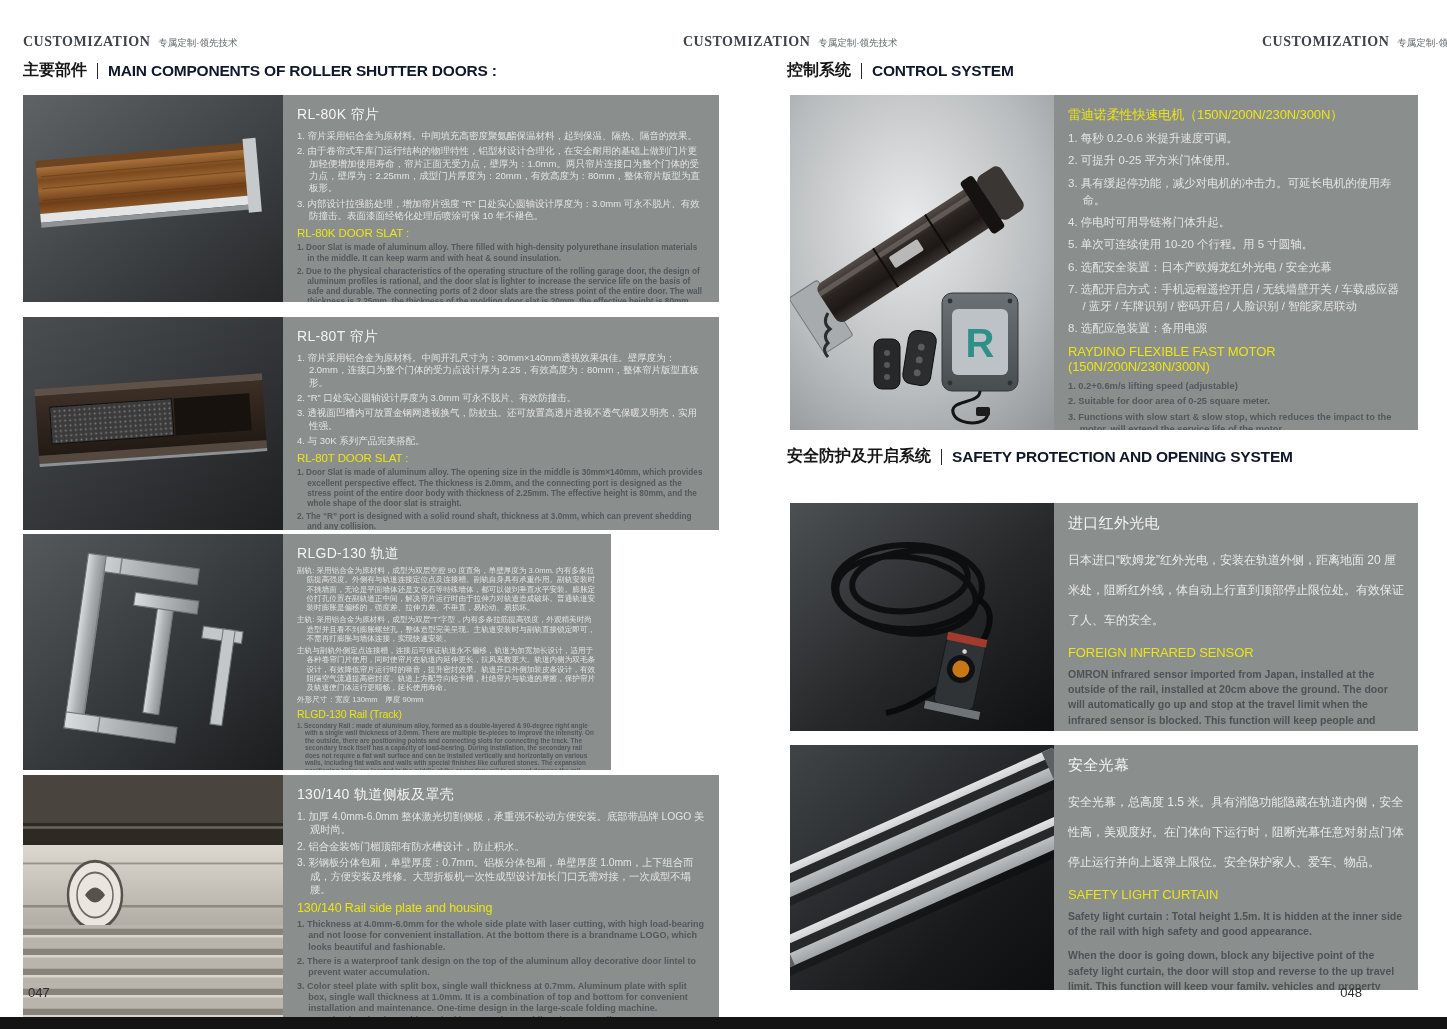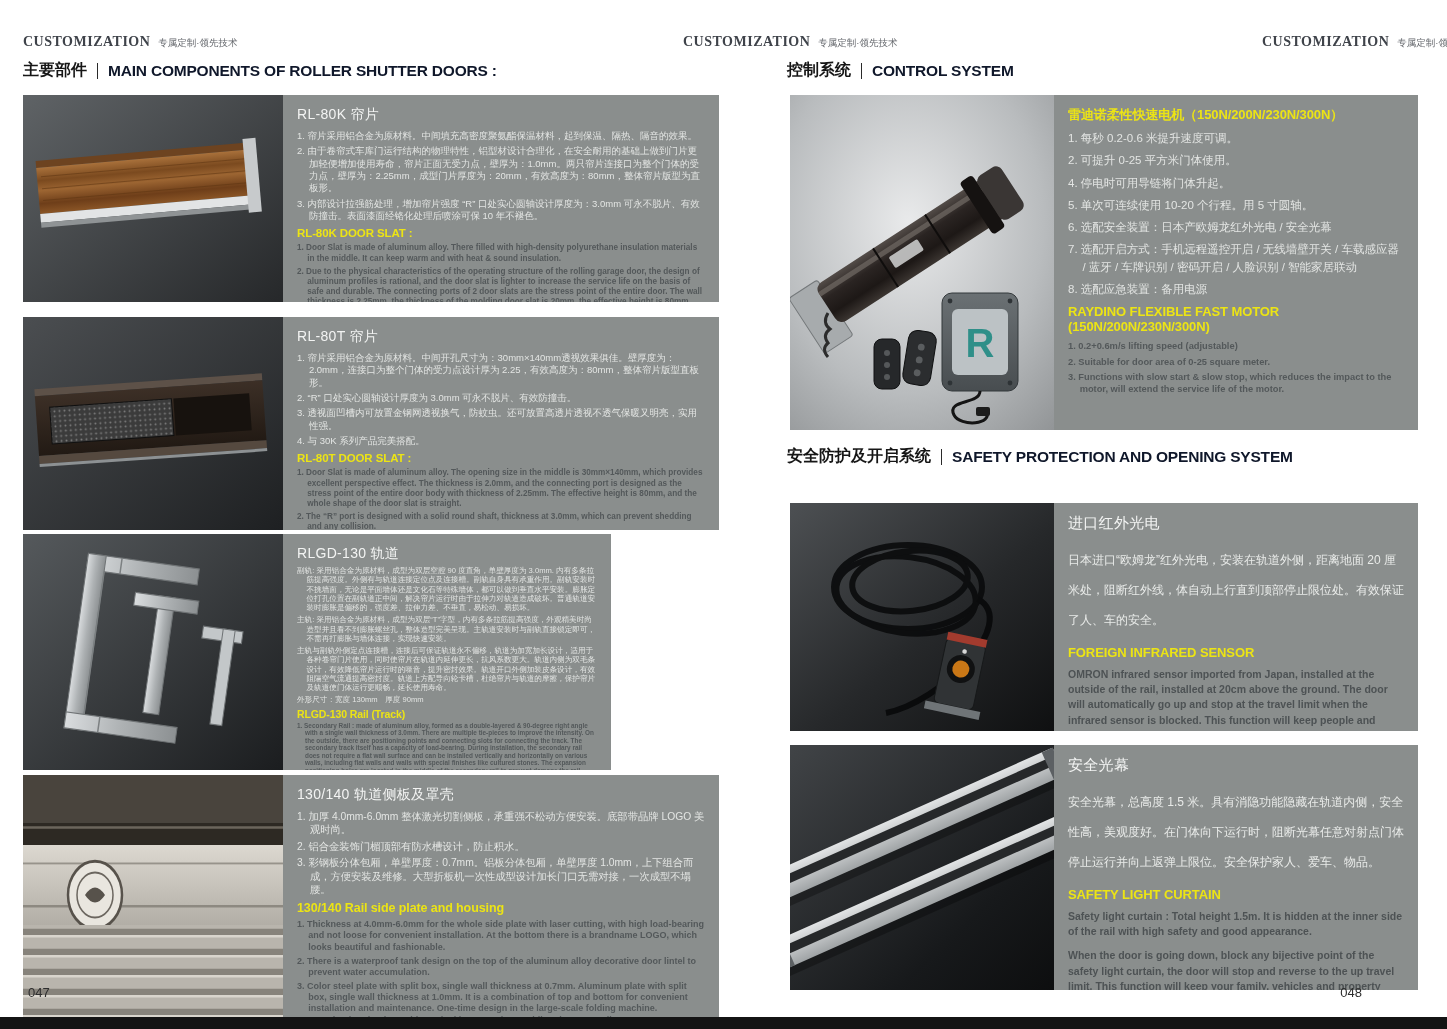--- a/index.html
+++ b/index.html
@@ -19,21 +19,21 @@
   .row{position:absolute;display:flex;}
   .photo{position:relative;flex:none;overflow:hidden;}
   .photo svg{display:block;width:100%;height:100%;}
   .panel{flex:auto;background:#8a8e8d;padding:9px 14px 6px 14px;overflow:hidden;box-sizing:border-box;}
   .panel h3{margin:2px 0 6px 0;font-size:14px;font-weight:400;color:#f3f4f3;letter-spacing:.3px;}
   .panel h3.lg{font-size:15px;margin-bottom:12px;}
   ul.txt{list-style:none;margin:0;padding:0;}
   ul.txt li{padding-left:1.25em;text-indent:-1.25em;}
   .zh-list{color:#e3e5e3;font-size:9.5px;line-height:1.3;}
   .zh-list li{margin-bottom:3px;}
-  .yellow{color:#ece414;font-weight:700;margin:5px 0 4px 0;font-size:11.5px;letter-spacing:-.1px;}
+  .yellow{color:#ece414;font-weight:400;margin:5px 0 4px 0;font-size:11.5px;letter-spacing:-.1px;}
   .en-list{color:#53585a;font-size:8.2px;font-weight:700;line-height:1.24;}
   .en-list li{margin-bottom:3px;}
   
   .dense .zh-list{font-size:7.6px;line-height:1.22;}
   .dense .en-list{font-size:6.4px;line-height:1.18;}
   .dense .yellow{font-size:10.5px;margin:3px 0 2px 0;}
   .dense h3{margin-bottom:3px;}
   
   .zh-list.lg{font-size:11.5px;line-height:1.5;}
   .zh-list.lg li{margin-bottom:5px;}
@@ -308,20 +308,21 @@
           <path d="M190 296 c0 14 -34 8 -26 24 c6 12 40 10 32 -4" fill="none" stroke="#141414" stroke-width="3"></path>
           <rect x="186" y="312" width="14" height="9" rx="2" fill="#1c1c1c"></rect>
         </g>
       </svg>
     </div>
     <div class="panel">
       <div class="yellow lg" style="margin-top:2px;">雷迪诺柔性快速电机（150N/200N/230N/300N）</div>
       <ul class="txt zh-list lg">
           <li>1. 每秒 0.2-0.6 米提升速度可调。</li>
           <li>2. 可提升 0-25 平方米门体使用。</li>
+          <li>3. 具有缓起停功能，减少对电机的冲击力。可延长电机的使用寿命。</li>
           <li>4. 停电时可用导链将门体升起。</li>
           <li>5. 单次可连续使用 10-20 个行程。用 5 寸圆轴。</li>
           <li>6. 选配安全装置：日本产欧姆龙红外光电 / 安全光幕</li>
           <li>7. 选配开启方式：手机远程遥控开启 / 无线墙壁开关 / 车载感应器 / 蓝牙 / 车牌识别 / 密码开启 / 人脸识别 / 智能家居联动</li>
           <li>8. 选配应急装置：备用电源</li>
         </ul>
       <div class="yellow lg">RAYDINO FLEXIBLE FAST MOTOR (150N/200N/230N/300N)</div>
       <ul class="txt en-list lg">
           <li>1. 0.2+0.6m/s lifting speed (adjustable)</li>
           <li>2. Suitable for door area of 0-25 square meter.</li>

